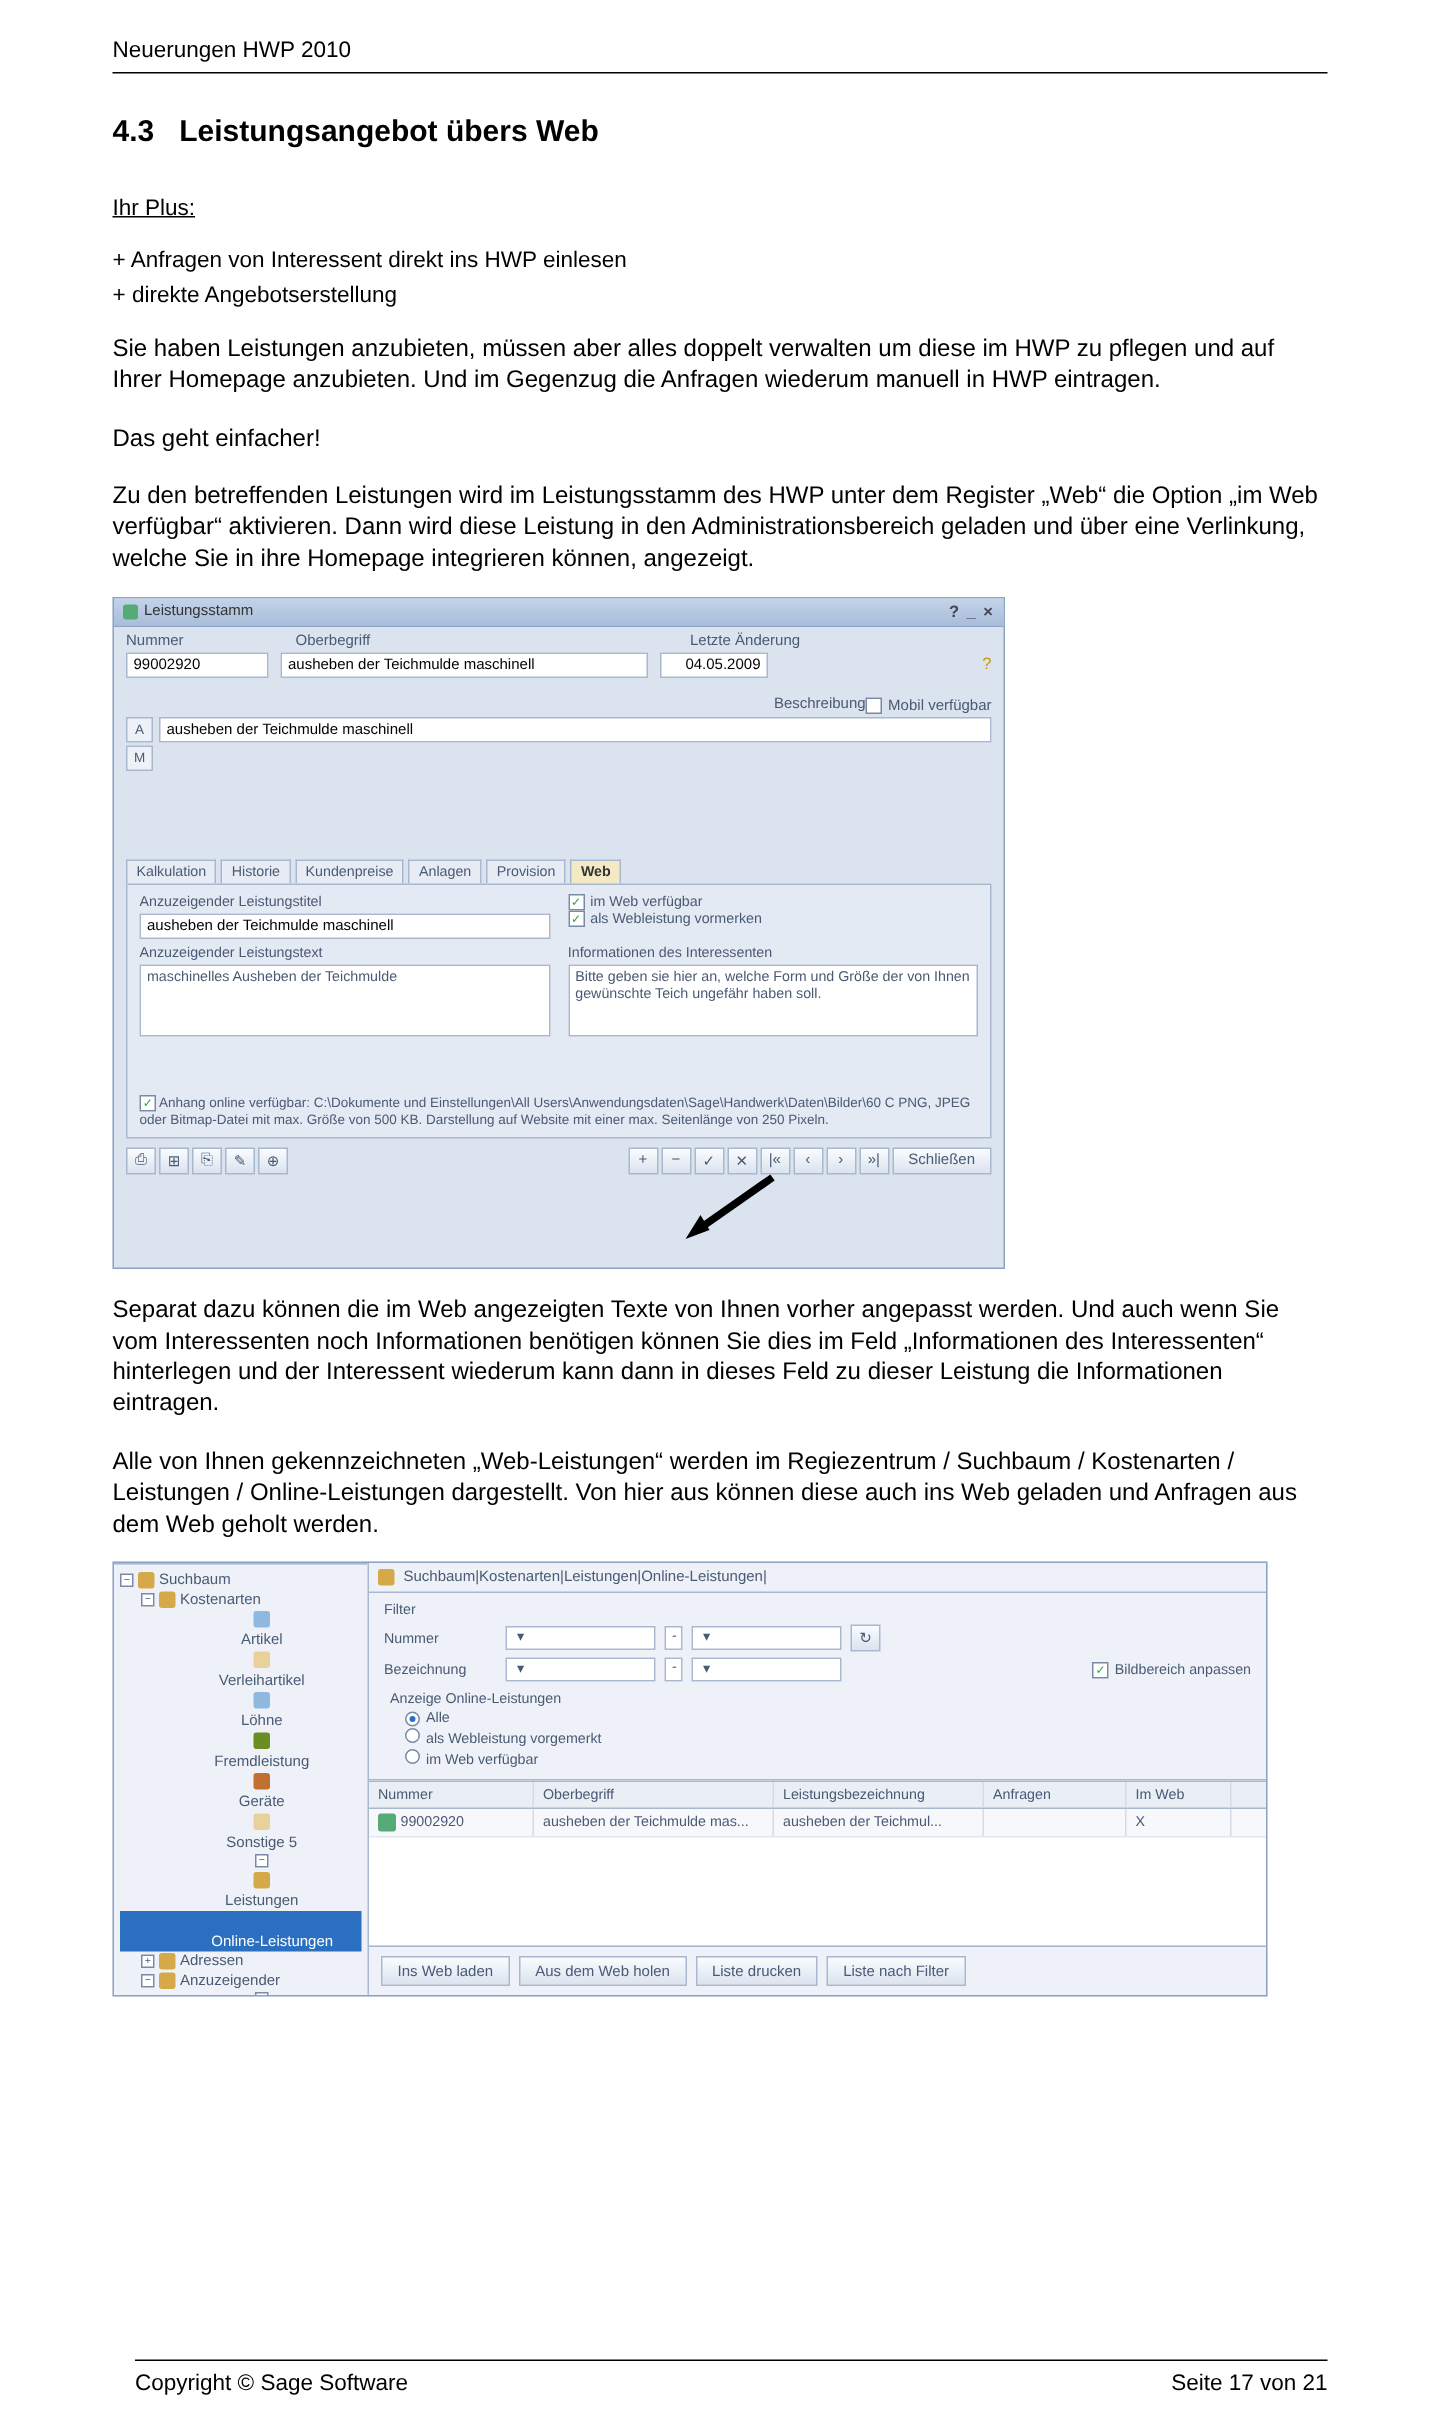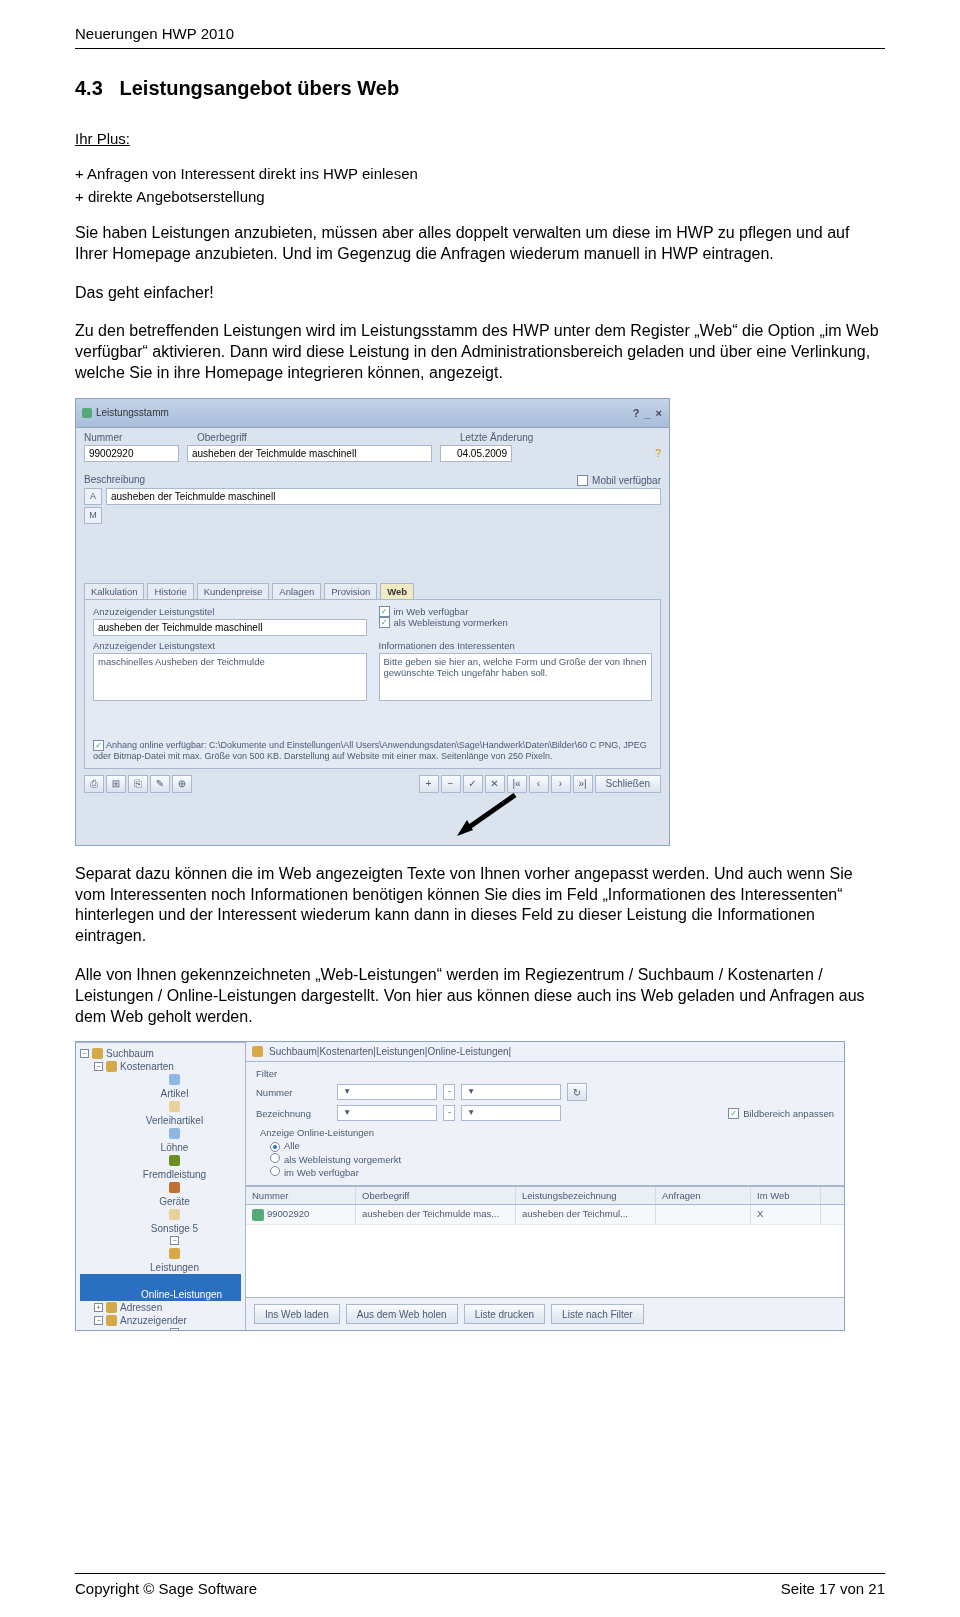--- a/index.html
+++ b/index.html
@@ -22,35 +22,35 @@
   .screenshot1 {
     width: 595px; height: 448px;
     background: #dbe3ee;
     border: 1px solid #8fa3c4;
     margin-top: 14px;
     font-size: 10px;
     color: #333;
     position: relative;
   }
   .s1-titlebar {
-    height: 29px;
+    height: 19px;
     background: linear-gradient(#c4d3e7, #a8bddb);
     border-bottom: 1px solid #8fa3c4;
     display: flex; align-items: center; justify-content: space-between;
     padding: 0 6px;
   }
   .s1-titlebar .left { display: flex; align-items: center; gap: 4px; }
   .s1-titlebar .tb-icon { width: 10px; height: 10px; background: #5a7; border-radius: 2px; }
   .s1-titlebar .right { font-weight: bold; color: #445; font-size: 11px; letter-spacing: 1px; }
   .s1-row1 { display: flex; padding: 4px 8px 2px 8px; gap: 18px; color: #4a5a74; }
   .s1-row2 { display: flex; padding: 0 8px 8px 8px; gap: 8px; align-items: center; }
   .s1-input { background: #fff; border: 1px solid #a9b8cf; height: 17px; padding: 1px 4px; font-size: 10px; }
   .s1-desc { padding: 4px 8px; }
   .s1-desc-label { color: #4a5a74; display: block; margin-bottom: 3px; }
-  .s1-desc-row { display: flex; justify-content: space-between; }
+  .s1-desc-row { display: flex; justify-content: flex-end; }
   .s1-am { display: flex; flex-direction: column; gap: 2px; }
   .s1-am button { width: 18px; height: 17px; background: #eef2f8; border: 1px solid #a9b8cf; font-size: 9px; color: #4a5a74; }
   .s1-mobil { display: flex; align-items: center; gap: 4px; color: #4a5a74; }
   .s1-mobil .cb { width: 11px; height: 11px; border: 1px solid #7a8aa3; background: #fff; }
   .s1-body-spacer { height: 55px; }
   .s1-tabs { display: flex; gap: 3px; padding: 0 8px; }
   .s1-tab { padding: 2px 6px; background: #e7ecf4; border: 1px solid #a9b8cf; border-bottom: none; color: #4a5a74; font-size: 9.5px; }
   .s1-tab.active { background: #f4e9c5; font-weight: bold; color: #333; }
   .s1-panel { margin: 0 8px; border: 1px solid #a9b8cf; background: #e4eaf3; padding: 6px 8px; height: 170px; position: relative; }
   .s1-prow { display: flex; gap: 12px; margin-bottom: 4px; }
@@ -107,21 +107,21 @@
   .s2-rg-row { margin: 1px 10px; }
   .s2-grid { flex: 1; background: #fff; }
   .s2-ghead { display: flex; background: #eaeef5; border-bottom: 1px solid #a9b8cf; border-top: 1px solid #a9b8cf; }
   .s2-ghead div, .s2-grow div { padding: 3px 6px; font-size: 9.5px; color: #4a5a74; border-right: 1px solid #d4dce8; white-space: nowrap; overflow: hidden; }
   .colA { width: 110px; } .colB { width: 160px; } .colC { width: 140px; } .colD { width: 95px; } .colE { width: 70px; }
   .s2-grow { display: flex; border-bottom: 1px solid #e4e9f1; color: #333; background: #f6f8fb; }
   .s2-grow .cell-icon { width: 12px; height: 12px; background: #5a7; border-radius: 2px; display: inline-block; margin-right: 3px; vertical-align: middle; }
   .s2-btns { display: flex; gap: 6px; padding: 6px 8px; background: #eef2f8; border-top: 1px solid #a9b8cf; }
   .s2-btn { height: 20px; padding: 0 10px; background: linear-gradient(#fafcff,#dbe3ee); border: 1px solid #a9b8cf; font-size: 10px; color: #4a5a74; display: inline-flex; align-items: center; }
 
-  .page-footer { position: absolute; left: 75px; right: 75px; bottom: 20px; }
+  .page-footer { position: absolute; left: 90px; right: 75px; bottom: 20px; }
   .hr-bot { border: none; border-top: 1.5px solid #000; margin-bottom: 6px; }
   .foot-row { display: flex; justify-content: space-between; font-size: 15px; }
 </style>
 </head>
 <body>
 
 <div class="page-header">Neuerungen HWP 2010</div>
 <hr class="hr-top">
 
 <div class="section-title">

